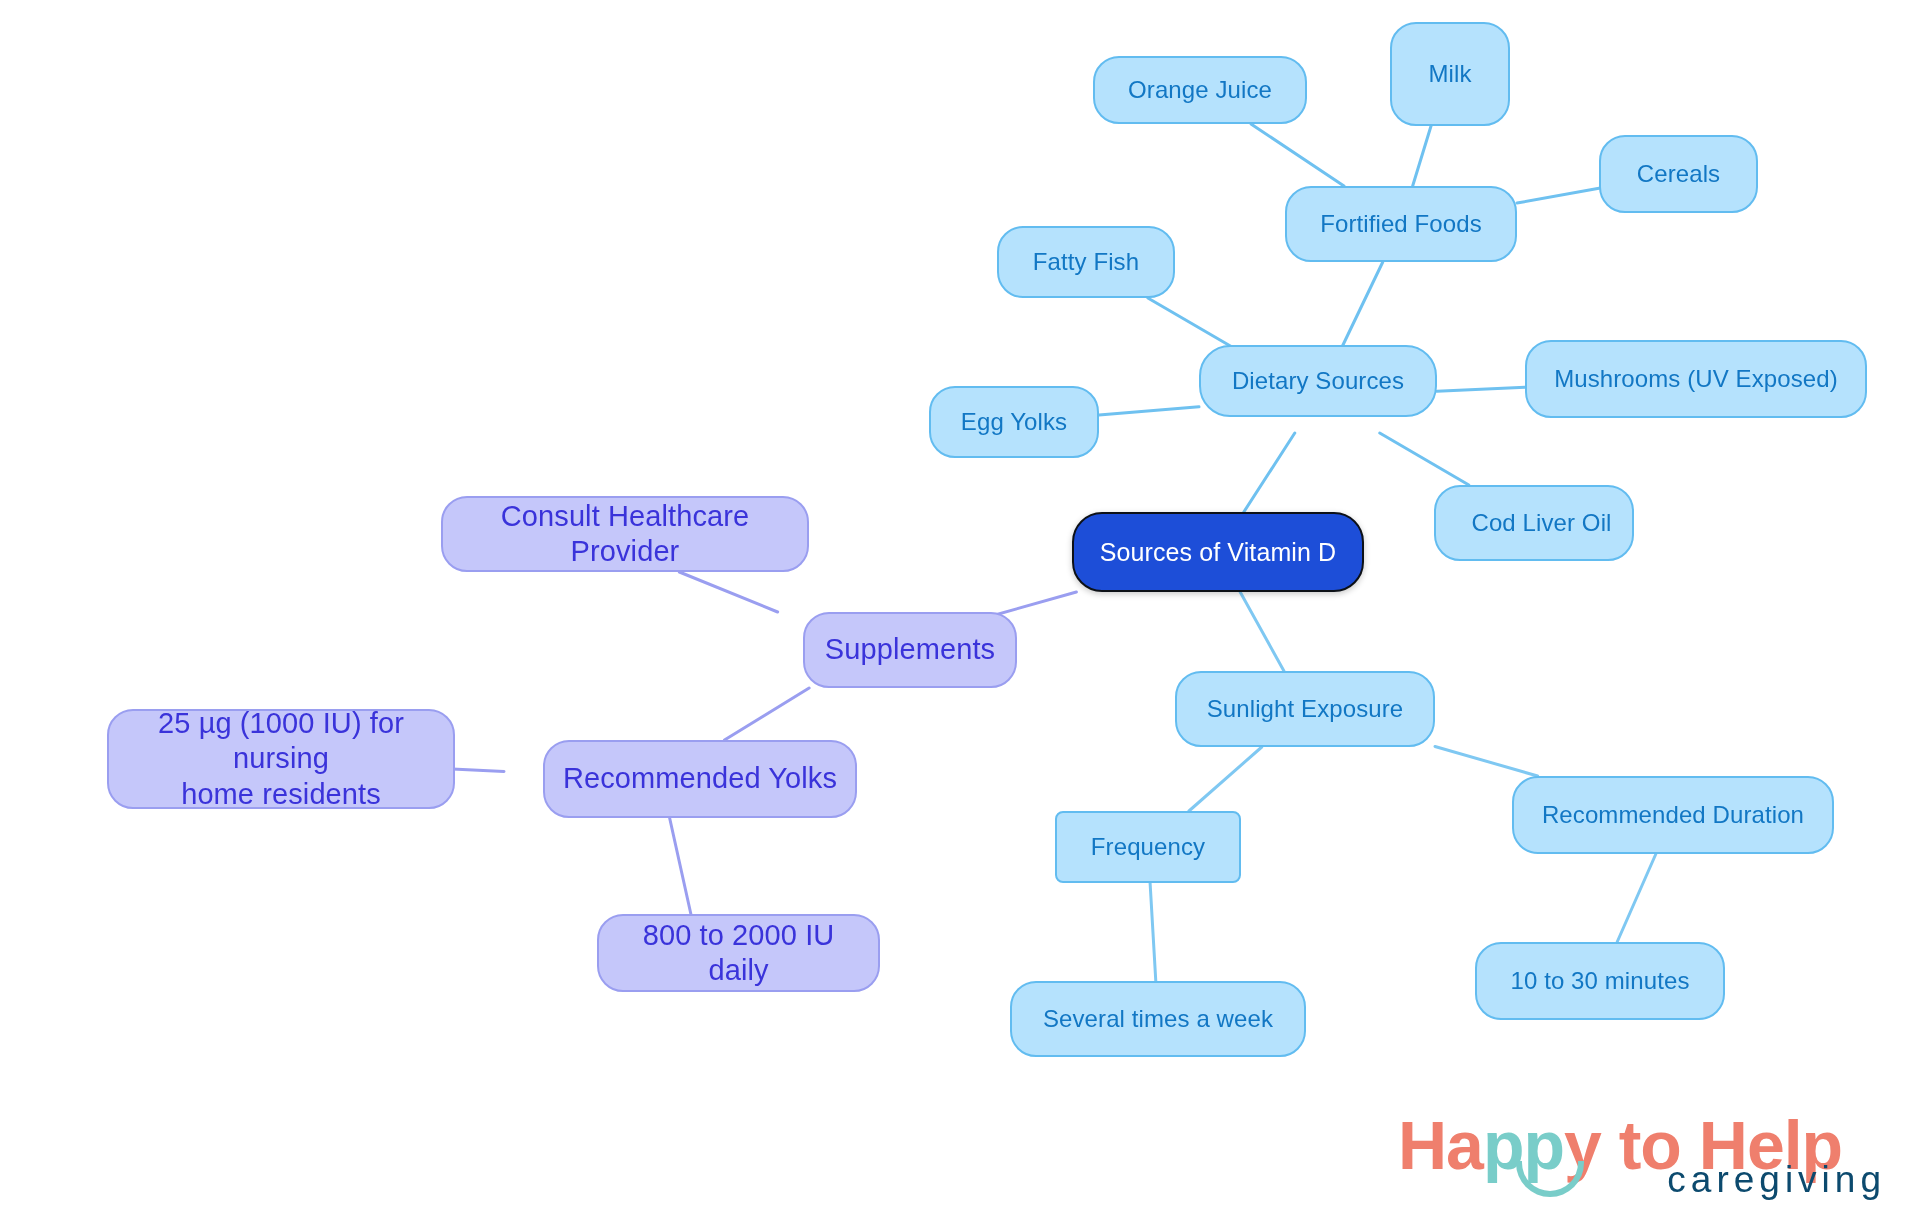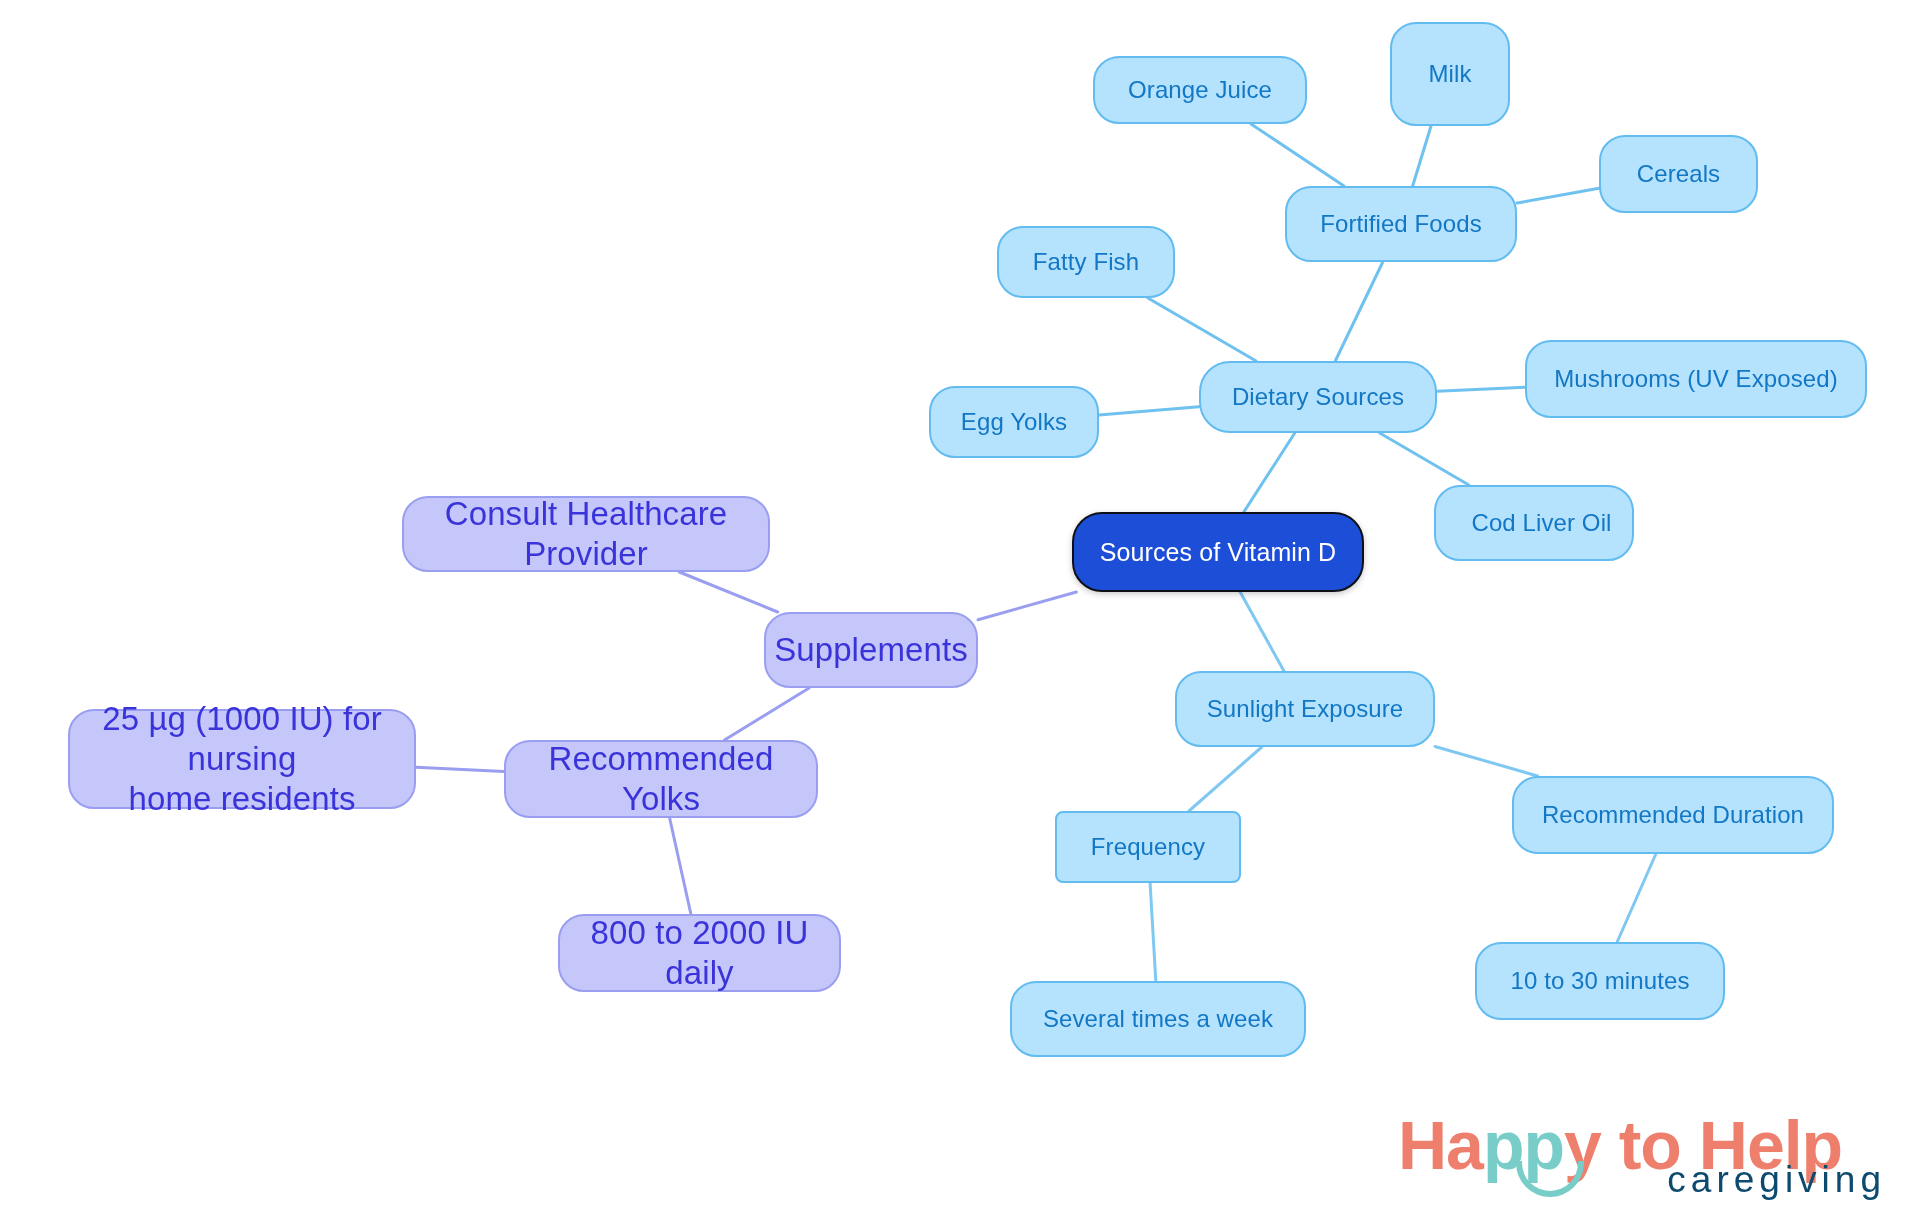--- a/index.html
+++ b/index.html
@@ -39,21 +39,22 @@
   .node.blue{
     background:#b5e2fd;
     border-color:#62bcf0;
     color:#1277c4;
     font-size:24px;
   }
   .node.purple{
     background:#c5c7fa;
     border-color:#9a9ef0;
     color:#3a33da;
-    font-size:33px;
+    font-size:29px;
+    margin-left:39px;
   }
 
   
   #logo{
     position:absolute;
     left:1398px; top:1095px;
     width:500px; height:108px;
   }
   .logo-word{
     position:absolute;left:0;top:16px;
@@ -103,21 +104,21 @@
       <line x1="1435" y1="746.445652173913" x2="1537.6037735849056" y2="776" stroke="#7fc8f2" stroke-width="3" stroke-linecap="round"></line>
       <line x1="1655.8493975903614" y1="854" x2="1617.1506024096386" y2="942" stroke="#7fc8f2" stroke-width="3" stroke-linecap="round"></line>
       <line x1="1076.3673469387754" y1="592" x2="978" y2="619.7809798270894" stroke="#9a9ef0" stroke-width="3" stroke-linecap="round"></line>
       <line x1="777.6379310344828" y1="612" x2="679.3620689655172" y2="572" stroke="#9a9ef0" stroke-width="3" stroke-linecap="round"></line>
       <line x1="809.1395348837209" y1="688" x2="724.4883720930233" y2="740" stroke="#9a9ef0" stroke-width="3" stroke-linecap="round"></line>
       <line x1="504" y1="771.5059665871122" x2="416" y2="767.3054892601432" stroke="#9a9ef0" stroke-width="3" stroke-linecap="round"></line>
       <line x1="669.6293103448276" y1="818" x2="690.8706896551724" y2="914" stroke="#9a9ef0" stroke-width="3" stroke-linecap="round"></line>
     </svg>
   <div id="nodes">
       <div class="node root" style="left: 1072px; top: 512px; width: 292px; height: 80px;"><span>Sources of Vitamin D</span></div>
-      <div class="node blue" style="left: 1199px; top: 361px; width: 238px; height: 72px; border-radius: 31px;"><span>Dietary Sources</span></div>
+      <div class="node blue" style="left: 1199px; top: 345px; width: 238px; height: 72px; border-radius: 31px;"><span>Dietary Sources</span></div>
       <div class="node blue" style="left: 1285px; top: 186px; width: 232px; height: 76px;"><span>Fortified Foods</span></div>
       <div class="node blue" style="left: 1093px; top: 56px; width: 214px; height: 68px;"><span>Orange Juice</span></div>
       <div class="node blue" style="left: 1390px; top: 22px; width: 120px; height: 104px;"><span>Milk</span></div>
       <div class="node blue" style="left: 1599px; top: 135px; width: 159px; height: 78px;"><span>Cereals</span></div>
       <div class="node blue" style="left: 997px; top: 226px; width: 178px; height: 72px;"><span>Fatty Fish</span></div>
       <div class="node blue" style="left: 929px; top: 386px; width: 170px; height: 72px;"><span>Egg Yolks</span></div>
       <div class="node blue" style="left: 1525px; top: 340px; width: 342px; height: 78px;"><span>Mushrooms (UV Exposed)</span></div>
       <div class="node blue" style="left: 1434px; top: 485px; width: 200px; height: 76px; padding-left: 29px;"><span>Cod Liver Oil</span></div>
       <div class="node blue" style="left: 1175px; top: 671px; width: 260px; height: 76px;"><span>Sunlight Exposure</span></div>
       <div class="node blue" style="left: 1055px; top: 811px; width: 186px; height: 72px; border-radius: 8px;"><span>Frequency</span></div>

